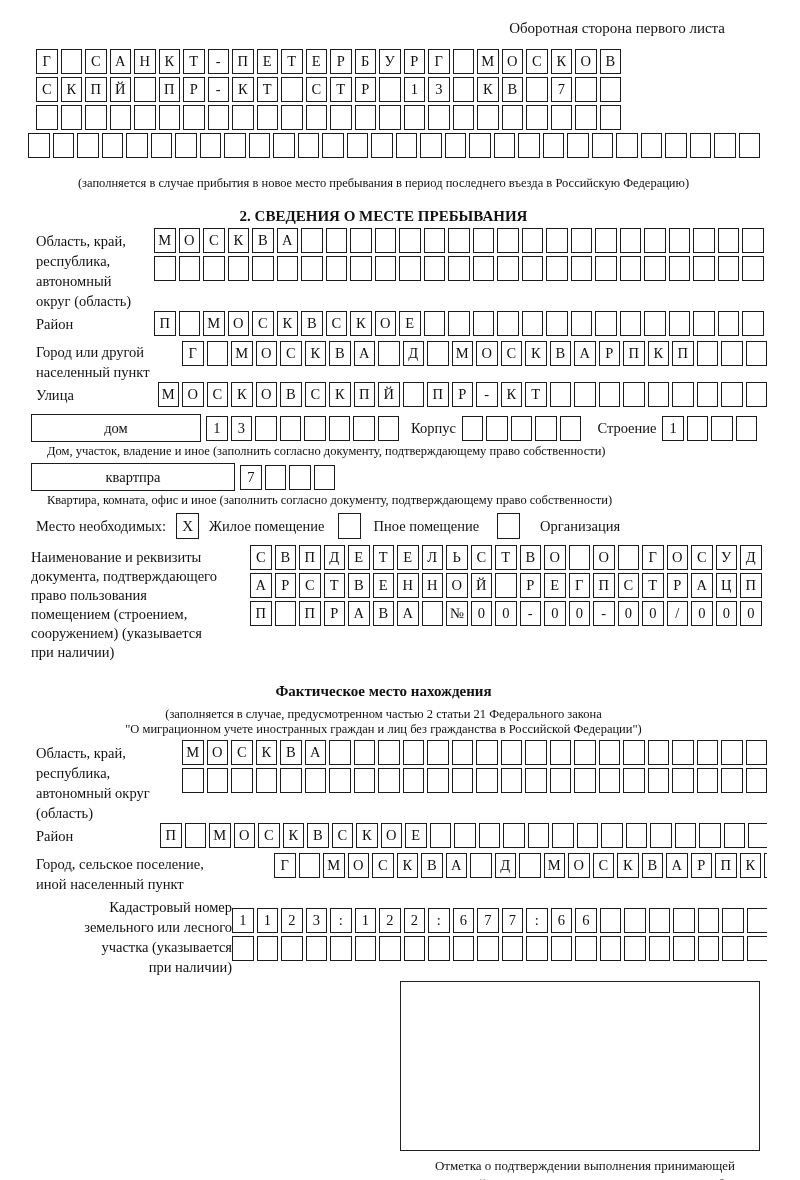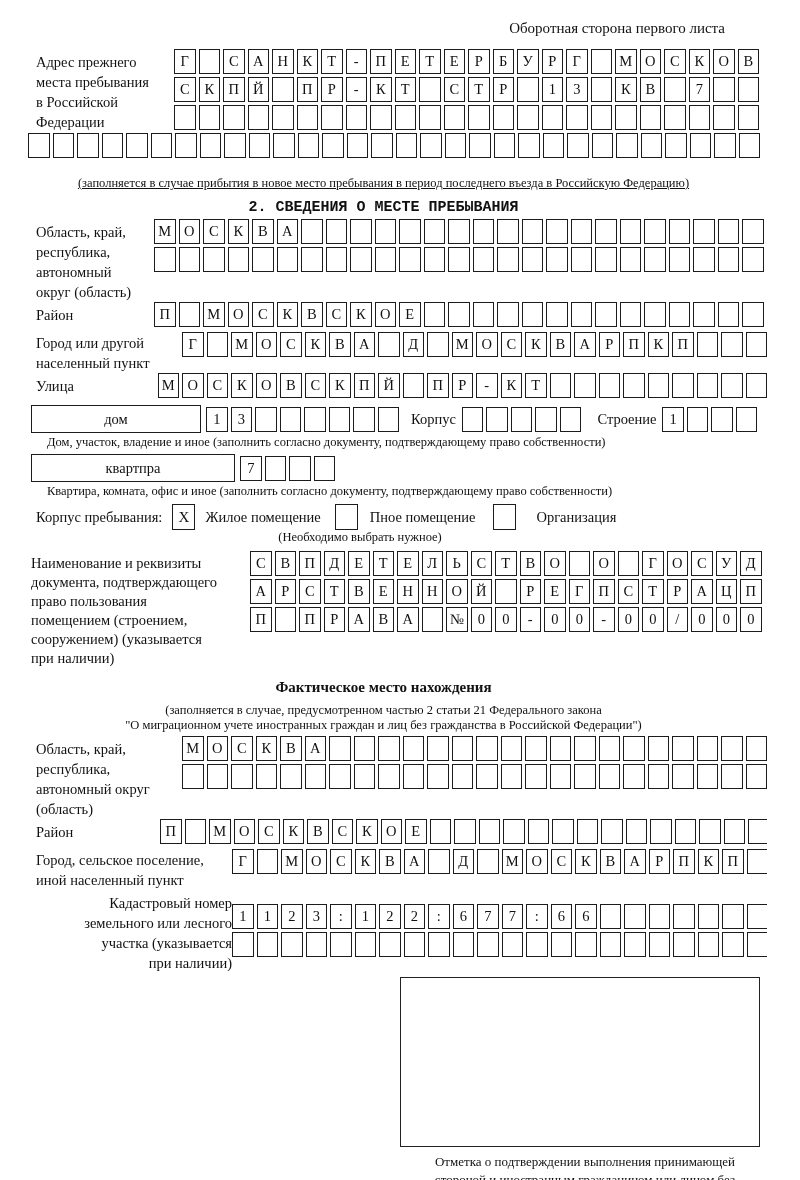--- a/index.html
+++ b/index.html
@@ -34,24 +34,20 @@
   .stamp-note { margin-left:385px; width:400px; text-align:center; font-size:13px; line-height:18px; white-space:pre-line; }
 </style>
 </head>
 <body>
 
 <div class="page">
 
   <div class="corner">Оборотная сторона первого листа</div>
 
   <div class="frow" style="margin-left:36px; margin-top:12px;">
-    <div class="flabel" style="width:138px;">Адрес прежнего
-места пребывания
-в Российской
-Федерации</div>
     <div class="cellcol">
       <div class="cells">
           <span class="cell">Г</span>
           <span class="cell"></span>
           <span class="cell">С</span>
           <span class="cell">А</span>
           <span class="cell">Н</span>
           <span class="cell">К</span>
           <span class="cell">Т</span>
           <span class="cell">-</span>
@@ -151,23 +147,23 @@
       <span class="cell"></span>
       <span class="cell"></span>
       <span class="cell"></span>
       <span class="cell"></span>
       <span class="cell"></span>
       <span class="cell"></span>
       <span class="cell"></span>
       <span class="cell"></span>
       <span class="cell"></span>
     </div>
-  <div class="note center" style="margin-top:18px;text-decoration:underline;">(заполняется в случае прибытия в новое место пребывания в период последнего въезда в Российскую Федерацию)</div>
-
-  <div class="sect-title" style="margin-top:7px;font-family:Liberation Mono, monospace;">2. СВЕДЕНИЯ О МЕСТЕ ПРЕБЫВАНИЯ</div>
+  <div class="note center" style="margin-top:18px;">(заполняется в случае прибытия в новое место пребывания в период последнего въезда в Российскую Федерацию)</div>
+
+  <div class="sect-title" style="margin-top:16px;">2. СВЕДЕНИЯ О МЕСТЕ ПРЕБЫВАНИЯ</div>
 
   <div class="frow" style="margin-left:36px; margin-top:2px;">
     <div class="flabel" style="width:118px;">Область, край,
 республика,
 автономный
 округ (область)</div>
     <div class="cellcol">
       <div class="cells">
           <span class="cell">М</span>
           <span class="cell">О</span>
@@ -353,29 +349,28 @@
     <div class="cells" style="margin:0 0 0 5px;">
         <span class="cell">7</span>
         <span class="cell"></span>
         <span class="cell"></span>
         <span class="cell"></span>
       </div>
   </div>
   <div class="note" style="margin-left:47px; margin-top:2px;">Квартира, комната, офис и иное (заполнить согласно документу, подтверждающему право собственности)</div>
 
   <div class="frow" style="margin-left:36px; margin-top:5px; align-items:center;">
-    <div class="inline-lbl">Корпус пребывания:</div>
+    <div class="inline-lbl">Место необходимых:</div>
     <div class="chk" style="margin-left:10px;">X</div>
     <div class="inline-lbl" style="margin-left:10px;">Жилое помещение</div>
     <div class="chk" style="margin-left:14px;"></div>
     <div class="inline-lbl" style="margin-left:12px;">Пное помещение</div>
     <div class="chk" style="margin-left:18px;"></div>
     <div class="inline-lbl" style="margin-left:20px;">Организация</div>
   </div>
-  <div class="note center" style="width:720px;">(Необходимо выбрать нужное)</div>
 
   <div class="frow" style="margin-left:31px; margin-top:6px;">
     <div class="flabel" style="width:219px; line-height:19px;">Наименование и реквизиты
 документа, подтверждающего
 право пользования
 помещением (строением,
 сооружением) (указывается
 при наличии)</div>
     <div class="cellcol">
       <div class="cells">
@@ -443,21 +438,21 @@
           <span class="cell">0</span>
           <span class="cell">0</span>
           <span class="cell">/</span>
           <span class="cell">0</span>
           <span class="cell">0</span>
           <span class="cell">0</span>
         </div>
     </div>
   </div>
 
-  <div class="sect-title" style="margin-top:10px;">Фактическое место нахождения</div>
+  <div class="sect-title" style="margin-top:20px;">Фактическое место нахождения</div>
   <div class="note center" style="margin-top:6px;">(заполняется в случае, предусмотренном частью 2 статьи 21 Федерального закона</div>
   <div class="note center">"О миграционном учете иностранных граждан и лиц без гражданства в Российской Федерации")</div>
 
   <div class="frow" style="margin-left:36px; margin-top:3px;">
     <div class="flabel" style="width:146px;">Область, край,
 республика,
 автономный округ
 (область)</div>
     <div class="cellcol">
       <div class="cells">
@@ -539,21 +534,21 @@
         <span class="cell"></span>
         <span class="cell"></span>
         <span class="cell"></span>
         <span class="cell"></span>
         <span class="cell"></span>
         <span class="cell"></span>
         <span class="cell"></span>
       </div>
   </div>
 
-  <div class="frow" style="margin-left:36px;">
+  <div class="frow" style="margin-left:36px;gap:42px;">
     <div class="flabel" style="width:196px;">Город, сельское поселение,
 иной населенный пункт</div>
     <div class="cells" style="margin-top:2px;">
         <span class="cell">Г</span>
         <span class="cell"></span>
         <span class="cell">М</span>
         <span class="cell">О</span>
         <span class="cell">С</span>
         <span class="cell">К</span>
         <span class="cell">В</span>

